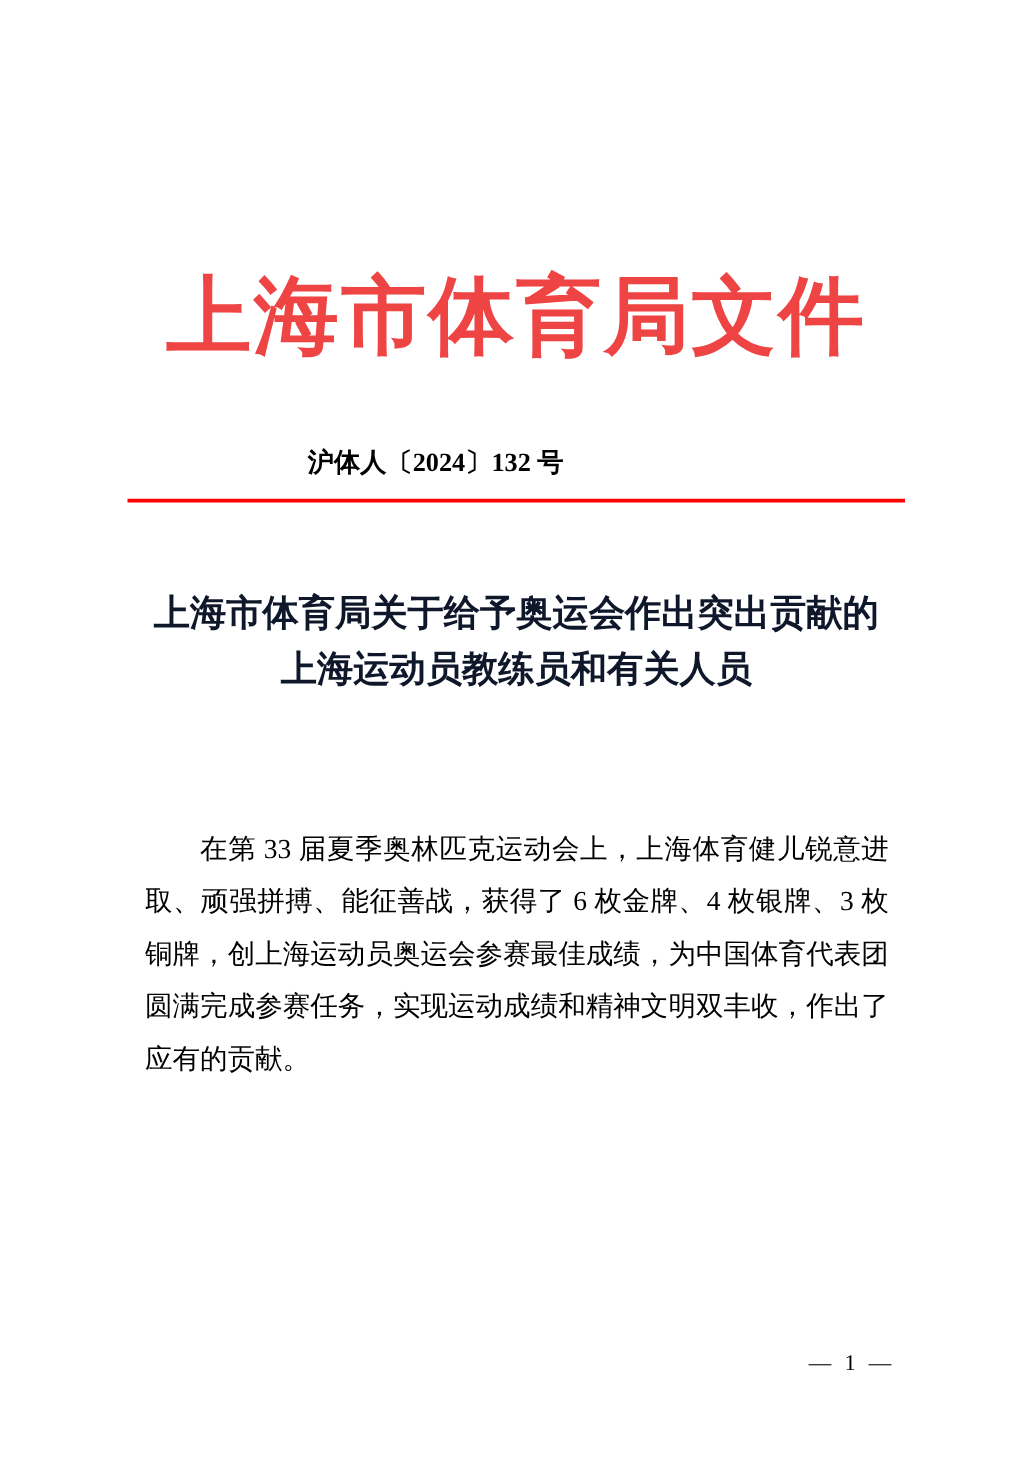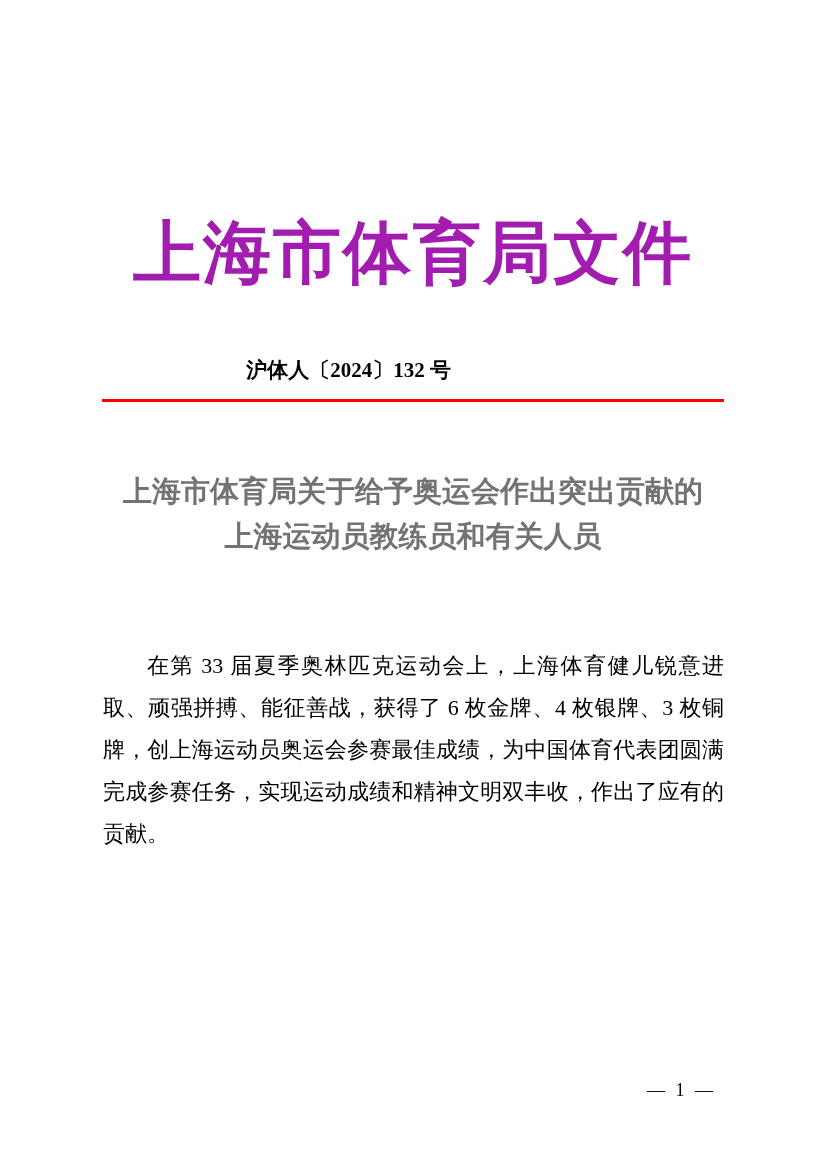--- a/index.html
+++ b/index.html
@@ -18,21 +18,21 @@
   }
   .masthead {
     position: absolute;
     top: 213px;
     left: 0;
     width: 826px;
     text-align: center;
     font-size: 68px;
     line-height: 80px;
     font-weight: bold;
-    color: #a21caf;
+    color: #ef4444;
     letter-spacing: 2px;
     white-space: nowrap;
   }
   .doc-number {
     position: absolute;
     top: 355px;
     left: 0;
     width: 697px;
     text-align: center;
     font-size: 21px;
@@ -50,37 +50,37 @@
   }
   .doc-title {
     position: absolute;
     top: 469px;
     left: 0;
     width: 826px;
     text-align: center;
     font-weight: bold;
     font-size: 29px;
     line-height: 45px;
-    color: #737373;
+    color: #0f172a;
   }
   .body-text {
     position: absolute;
     top: 645px;
     left: 103px;
     width: 621px;
     font-size: 22px;
     line-height: 42px;
     text-align: justify;
     color: #000000;
   }
   .salutation {
     margin: 0;
   }
   .body-text p.para {
-    margin: 0;
+    margin: 13px;
     text-indent: 2em;
   }
   .page-number {
     position: absolute;
     top: 1078px;
     right: 110px;
     font-size: 18px;
     line-height: 24px;
     letter-spacing: 3px;
     color: #000000;

